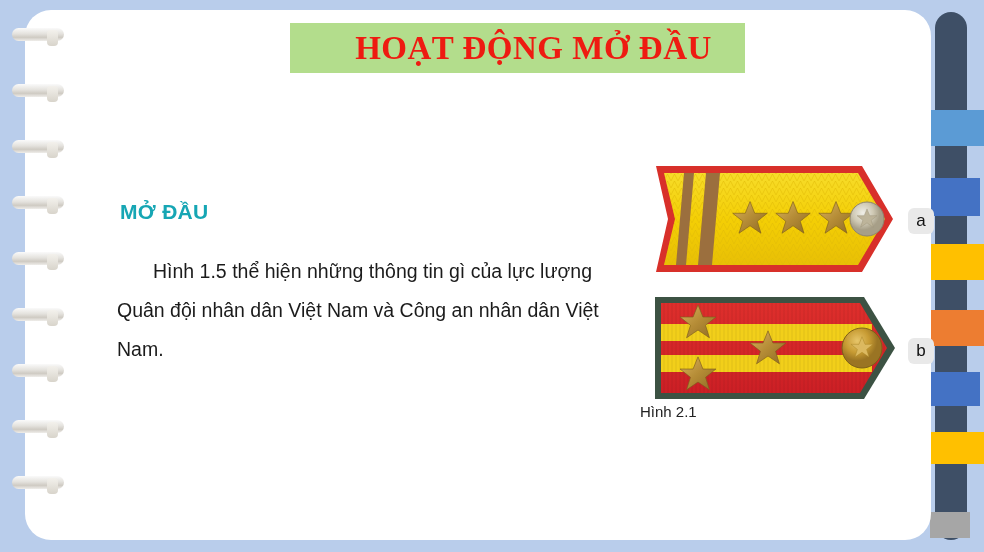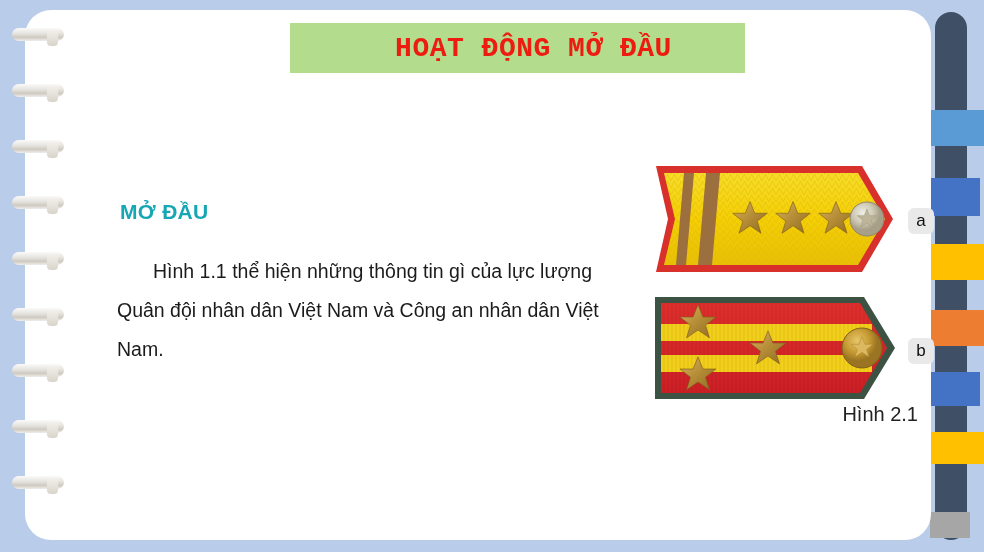--- a/index.html
+++ b/index.html
@@ -45,23 +45,23 @@
   }
 
   
   #title-banner {
     position: absolute; left: 265px; top: 13px;
     width: 455px; height: 50px;
     background: #b3dd8c;
     display: flex; align-items: center; justify-content: center;
   }
   #title-text {
-    font-family: Liberation Mono, monospace;
+    font-family: Liberation Serif, serif;
     font-weight: bold;
-    font-size: 28px;
+    font-size: 33px;
     color: #ee1b11;
     letter-spacing: .5px;
     white-space: nowrap;
     margin-left: 32px;
   }
 
   
   #heading {
     position: absolute; left: 95px; top: 190px;
     font-size: 21px; font-weight: bold;
@@ -74,21 +74,21 @@
     font-size: 19.5px;
     line-height: 39px;
     color: #1b1b1b;
     text-indent: 36px;
   }
 
   
   #figure { position: absolute; left: 615px; top: 145px; width: 300px; height: 275px; }
   #caption {
     position: absolute; left: 0; top: 248px; width: 278px;
-    text-align: right; font-size: 20px; color: #222;
+    text-align: left; font-size: 15px; color: #222;
   }
 
   .sub-label {
     position: absolute; width: 26px; height: 26px;
     background: #e9e9e9; border-radius: 6px;
     font-size: 17px; color: #111;
     display: flex; align-items: center; justify-content: center;
   }
 
   
@@ -112,21 +112,21 @@
 </div>
 
 <div id="page">
 
   <div id="title-banner">
     <div id="title-text">HOẠT ĐỘNG MỞ ĐẦU</div>
   </div>
 
   <div id="heading">MỞ ĐẦU</div>
 
-  <div id="body-text">Hình 1.1 thể hiện những thông tin gì của lực lượng Quân đội nhân dân Việt Nam và Công an nhân dân Việt Nam.</div>
+  <div id="body-text">Hình 1.5 thể hiện những thông tin gì của lực lượng Quân đội nhân dân Việt Nam và Công an nhân dân Việt Nam.</div>
 
   <div id="figure">
 
     <div id="epaulette-a">
       <svg width="265" height="118" viewBox="0 0 265 118">
         <defs>
           <linearGradient id="goldBoard" x1="0" y1="0" x2="0" y2="1">
             <stop offset="0%" stop-color="#f7dc2a"></stop>
             <stop offset="50%" stop-color="#f4cf05"></stop>
             <stop offset="100%" stop-color="#e8bf05"></stop>

